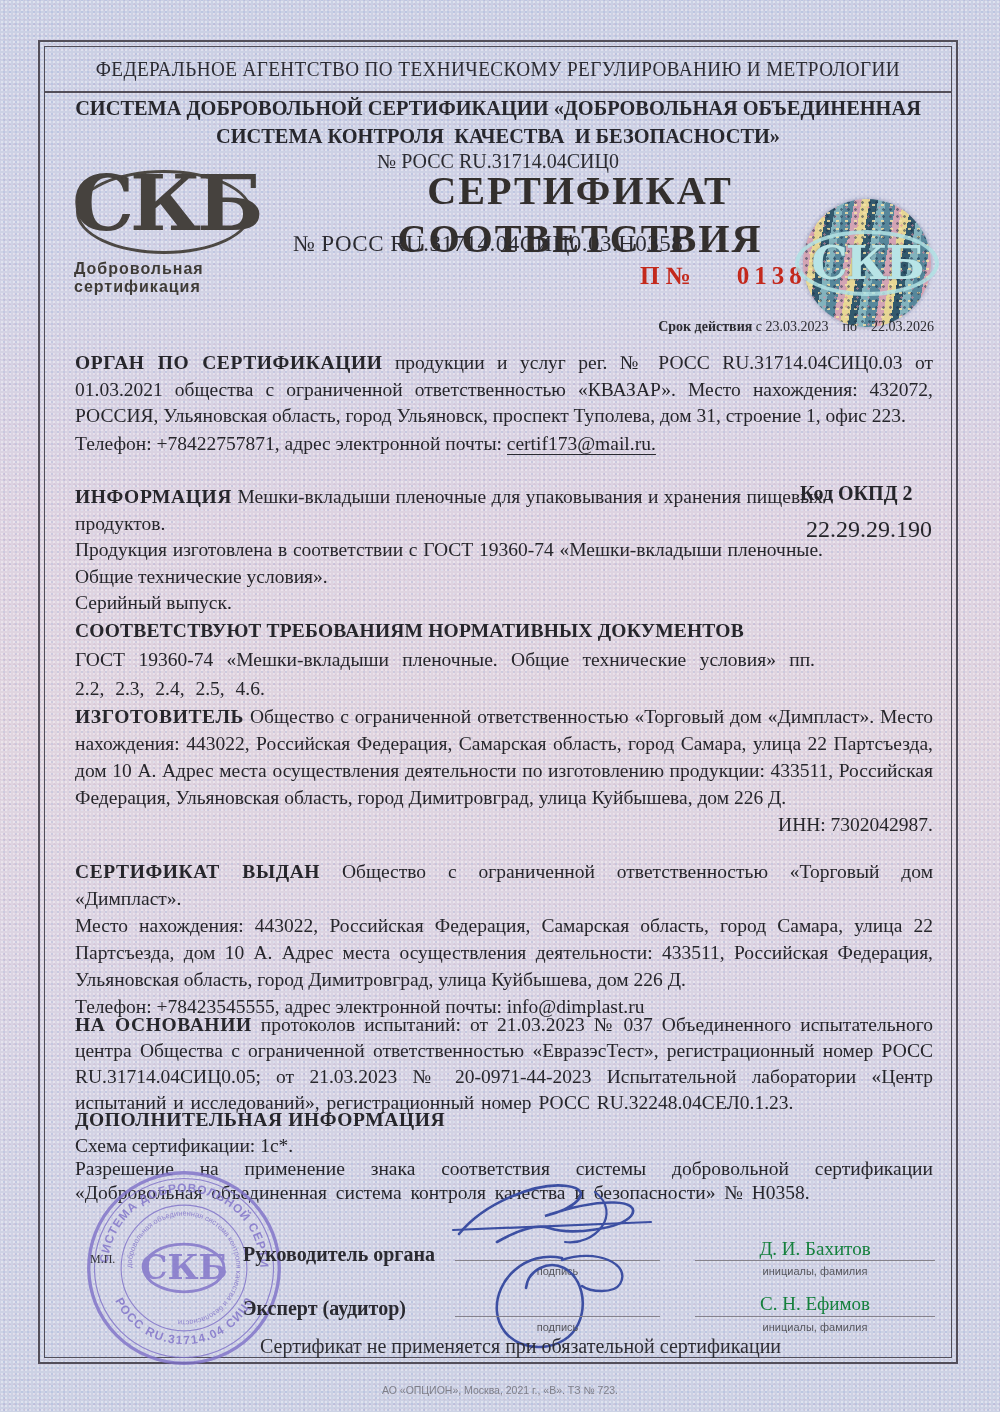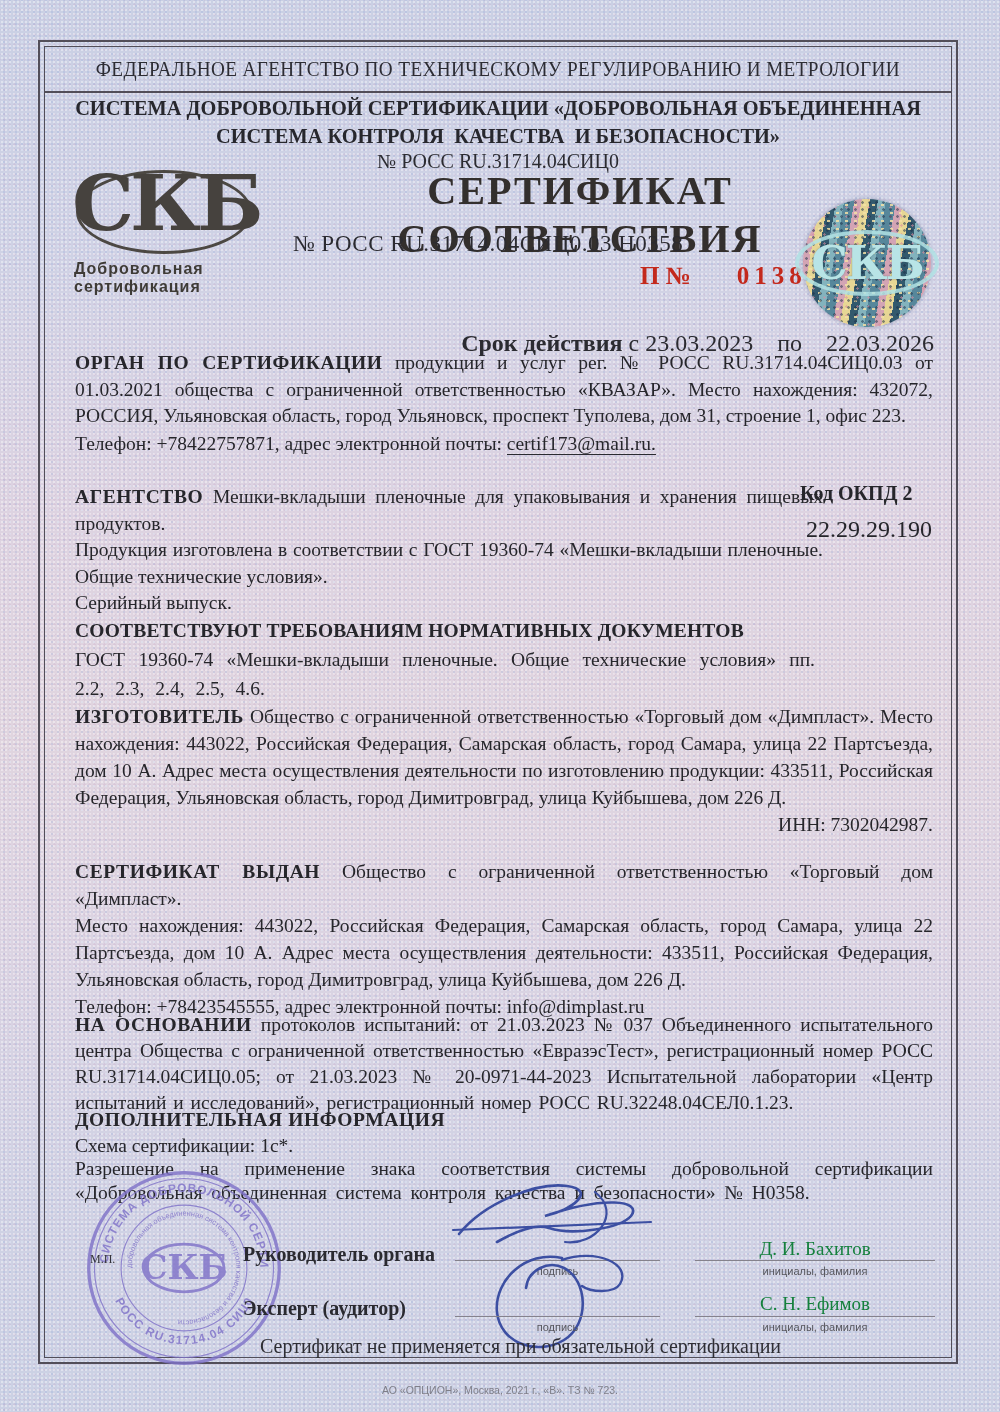--- a/index.html
+++ b/index.html
@@ -49,21 +49,21 @@
       radial-gradient(rgba(25,45,70,.50) 1.2px, transparent 1.5px) 0 0/7px 7px,
       radial-gradient(rgba(244,224,165,.85) 1.4px, transparent 1.7px) 3px 2px/9px 8px,
       radial-gradient(rgba(220,140,160,.55) 1.2px, transparent 1.5px) 5px 4px/11px 9px,
       repeating-linear-gradient(100deg,#57879b 0 10px,#d3a4b4 10px 17px,#e6d694 17px 25px,#32596d 25px 33px,#83b3bd 33px 41px);
     box-shadow:0 0 4px rgba(60,70,110,.4); }
   .holo-center { position:absolute; inset:0; display:flex; align-items:center; justify-content:center; }
   .holo-skb { font-size:46px; font-weight:bold; color:#b8e4e6; font-family:"DejaVu Serif", serif;
               letter-spacing:-2px; border:4px solid rgba(176,226,228,.85); border-radius:50%;
               padding:0 12px; line-height:58px; text-shadow:0 0 2px rgba(40,80,90,.5); }
 
-  .validity { position:absolute; right:66px; top:303px; font-size:24px; color:#2b2b31; white-space:pre-wrap; }
+  .validity { position:absolute; right:66px; top:303px; font-size:14px; color:#2b2b31; white-space:pre-wrap; }
   .validity .lbl { font-weight:bold; }
 
   .sec { position:absolute; left:75px; width:858px; font-size:19.5px; line-height:26.5px; color:#26262b; }
   .sec p { text-align:justify; }
   .b { font-weight:bold; letter-spacing:.6px; }
   .u { border-bottom:1.5px solid #2b2b31; }
 
   .org { top:350px; }
   .org-phone { margin-top:1px; text-align:left; }
 
@@ -140,21 +140,21 @@
   <div class="validity">
     <span class="lbl">Срок действия</span><span> с 23.03.2023    по    22.03.2026</span>
   </div>
 
   <div class="sec org">
     <p><span class="b">ОРГАН ПО СЕРТИФИКАЦИИ</span> <span>продукции и услуг рег. № РОСС RU.31714.04СИЦ0.03 от 01.03.2021 общества с ограниченной ответственностью «КВАЗАР».  Место нахождения: 432072, РОССИЯ, Ульяновская область, город Ульяновск, проспект Туполева, дом 31, строение 1, офис 223.</span></p>
     <div class="org-phone"><span>Телефон: +78422757871, адрес электронной почты: </span><span class="u">certif173@mail.ru.</span></div>
   </div>
 
   <div class="sec product">
-    <p><span class="b">АГЕНТСТВО</span>  <span>Мешки-вкладыши пленочные для упаковывания и хранения пищевых продуктов.</span></p>
+    <p><span class="b">ИНФОРМАЦИЯ</span>  <span>Мешки-вкладыши пленочные для упаковывания и хранения пищевых продуктов.</span></p>
     <p>Продукция изготовлена в соответствии с  ГОСТ 19360-74 «Мешки-вкладыши пленочные. Общие технические условия».</p>
     <p>Серийный выпуск.</p>
   </div>
   <div class="okpd-label">Код ОКПД 2</div>
   <div class="okpd-value">22.29.29.190</div>
 
   <div class="sec conf">
     <div class="b ttl">СООТВЕТСТВУЮТ ТРЕБОВАНИЯМ НОРМАТИВНЫХ ДОКУМЕНТОВ</div>
     <p>ГОСТ 19360-74 «Мешки-вкладыши пленочные. Общие технические условия» пп. 2.2, 2.3, 2.4, 2.5, 4.6.</p>
   </div>

